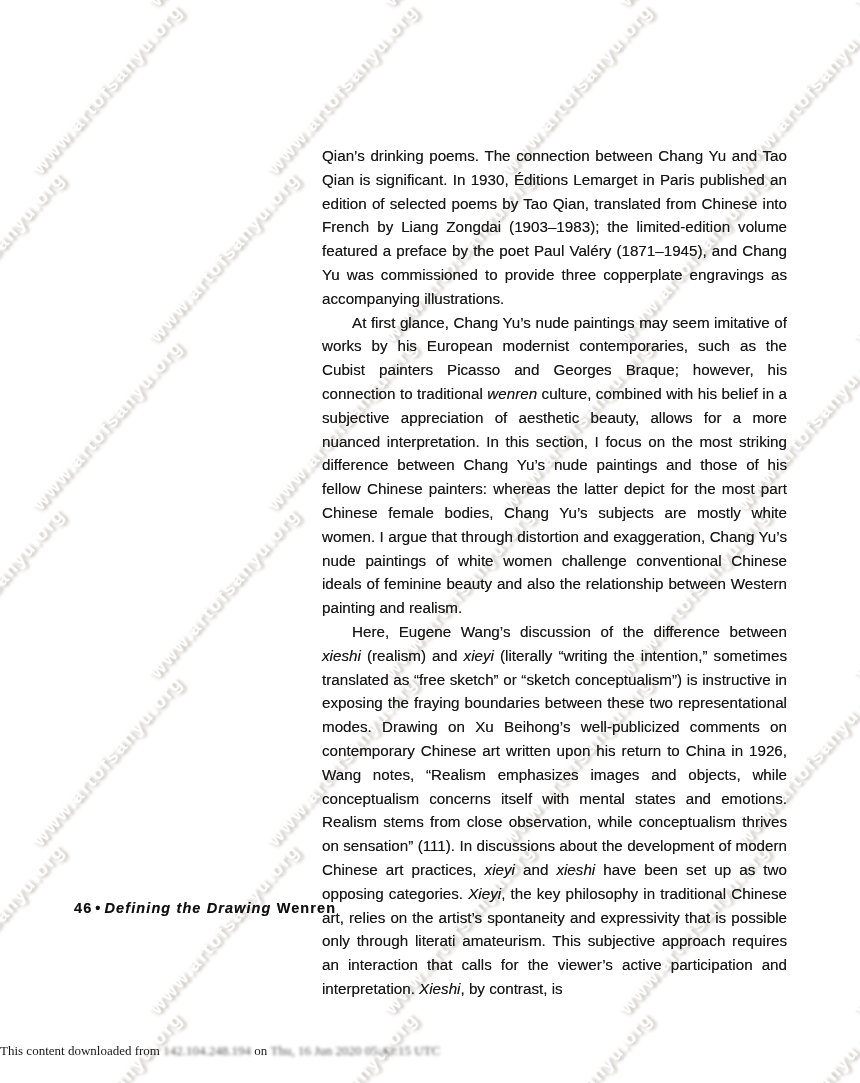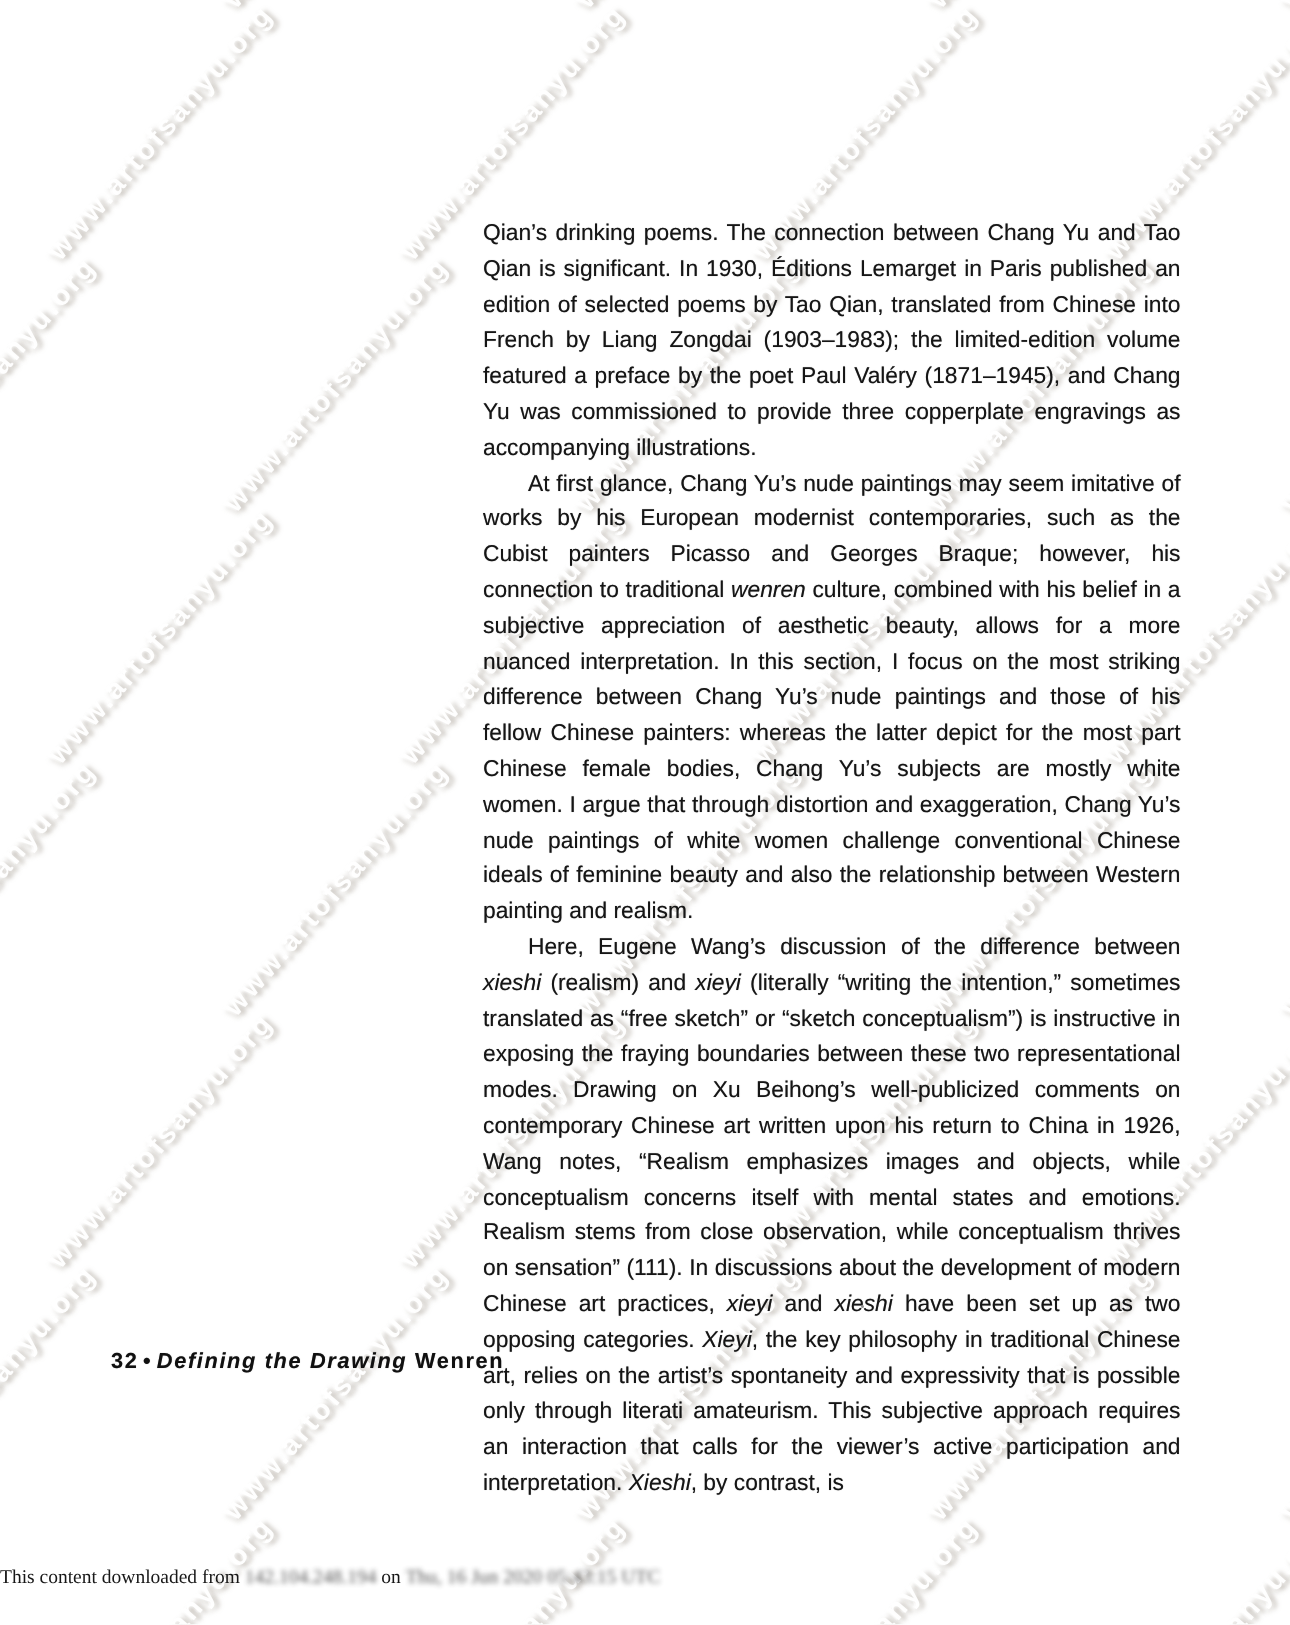--- a/index.html
+++ b/index.html
@@ -139,21 +139,21 @@
       <div class="wm" style="left: 458px; top: 1086px;">www.artofsanyu.org</div>
       <div class="wm" style="left: 693px; top: 1086px;">www.artofsanyu.org</div>
     </div>
 
   <main class="text-block" id="body-text">
       <p class="para"><span>Qian’s drinking poems. The connection between Chang Yu and Tao Qian is significant. In 1930, Éditions Lemarget in Paris published an edition of selected poems by Tao Qian, translated from Chinese into French by Liang Zongdai (1903–1983); the limited-edition volume featured a preface by the poet Paul Valéry (1871–1945), and Chang Yu was commissioned to provide three copperplate engravings as accompanying illustrations.</span></p>
       <p class="para indent"><span>At first glance, Chang Yu’s nude paintings may seem imitative of works by his European modernist contemporaries, such as the Cubist painters Picasso and Georges Braque; however, his connection to traditional </span><i>wenren</i><span> culture, combined with his belief in a subjective appreciation of aesthetic beauty, allows for a more nuanced interpretation. In this section, I focus on the most striking difference between Chang Yu’s nude paintings and those of his fellow Chinese painters: whereas the latter depict for the most part Chinese female bodies, Chang Yu’s subjects are mostly white women. I argue that through distortion and exaggeration, Chang Yu’s nude paintings of white women challenge conventional Chinese ideals of feminine beauty and also the relationship between Western painting and realism.</span></p>
       <p class="para indent"><span>Here, Eugene Wang’s discussion of the difference between </span><i>xieshi</i><span> (realism) and </span><i>xieyi</i><span> (literally “writing the intention,” sometimes translated as “free sketch” or “sketch conceptualism”) is instructive in exposing the fraying boundaries between these two representational modes. Drawing on Xu Beihong’s well-publicized comments on contemporary Chinese art written upon his return to China in 1926, Wang notes, “Realism emphasizes images and objects, while conceptualism concerns itself with mental states and emotions. Realism stems from close observation, while conceptualism thrives on sensation” (111). In discussions about the development of modern Chinese art practices, </span><i>xieyi</i><span> and </span><i>xieshi</i><span> have been set up as two opposing categories. </span><i>Xieyi</i><span>, the key philosophy in traditional Chinese art, relies on the artist’s spontaneity and expressivity that is possible only through literati amateurism. This subjective approach requires an interaction that calls for the viewer’s active participation and interpretation. </span><i>Xieshi</i><span>, by contrast, is</span></p>
     </main>
 
-  <div class="running-footer"><span>32</span><span class="bullet">•</span><span class="rt-italic">Defining the Drawing</span>
+  <div class="running-footer"><span>46</span><span class="bullet">•</span><span class="rt-italic">Defining the Drawing</span>
     <span class="rt-roman">Wenren</span>
   </div>
 
   <div class="scan-dot"></div>
 
   <div class="jstor">
     <div class="j1">
       <span>This content downloaded from</span>
       <span class="blur">142.104.248.194</span>
       <span>on</span>

